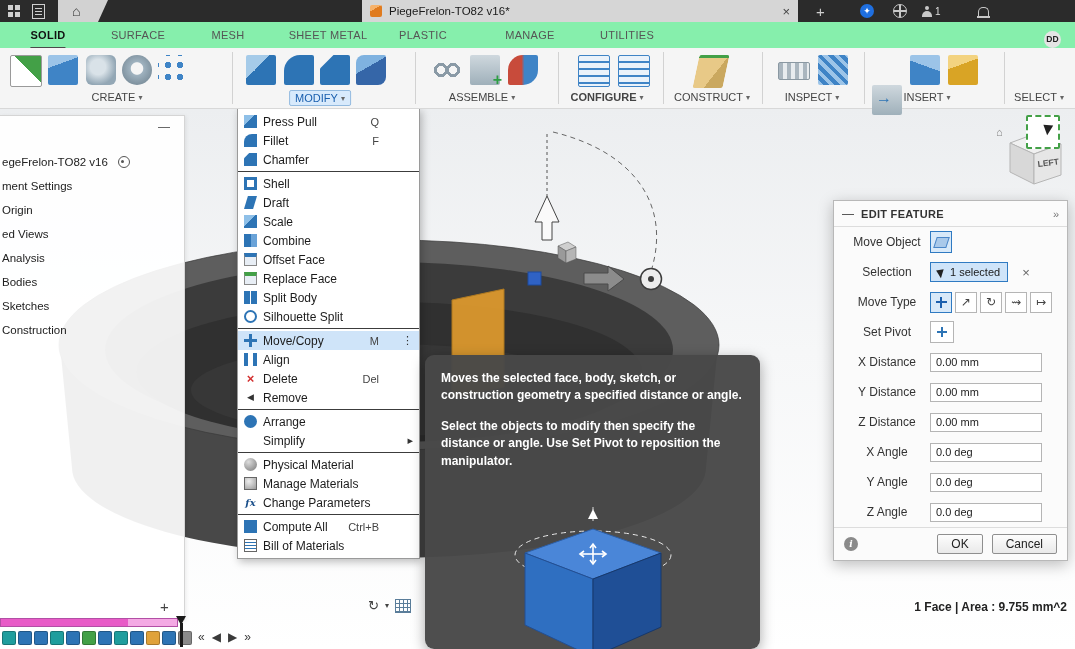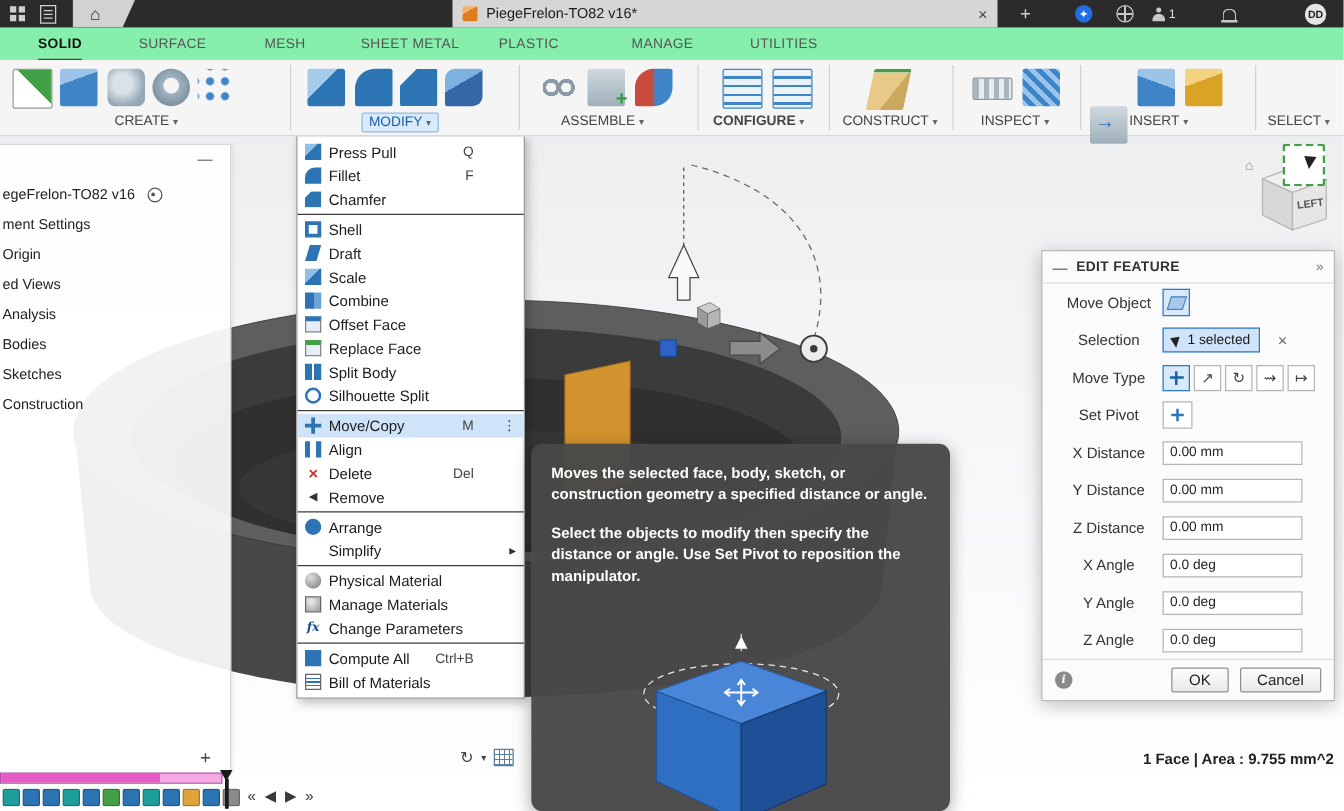--- a/index.html
+++ b/index.html
@@ -89,21 +89,21 @@
     background:linear-gradient(180deg,#eceef0 0%,#f6f7f8 45%,#ffffff 100%);z-index:1;}
   #scene{position:absolute;left:0;top:0;width:1075px;height:649px;pointer-events:none;z-index:1;}
   .viewcube{position:absolute;left:988px;top:120px;width:84px;height:78px;z-index:2;}
 
   
   .browser{position:absolute;left:0;top:115px;width:185px;height:505px;background:rgba(255,255,255,.92);
     border:1px solid #d5d5d5;border-left:none;box-shadow:1px 1px 4px rgba(0,0,0,.08);z-index:3;box-sizing:border-box;}
   .br-head{height:22px;display:flex;align-items:center;}
   .br-collapse{margin-left:auto;margin-right:14px;color:#555;font-size:12px;}
   .br-items{padding-top:12px;}
-  .br-row{height:24px;display:flex;font-size:11.5px;color:#222;padding-left:2px;}
+  .br-row{height:24px;display:flex;align-items:center;font-size:11.5px;color:#222;padding-left:2px;}
   .activate-ic{width:10px;height:10px;border:1px solid #555;border-radius:50%;margin-left:10px;position:relative;}
   .activate-ic::after{content:"";position:absolute;left:2.5px;top:2.5px;width:3px;height:3px;border-radius:50%;background:#555;}
   .br-plus{position:absolute;left:160px;top:482px;color:#444;font-size:15px;}
 
   
   .menu{position:absolute;left:237px;top:108px;width:183px;background:#fff;border:1px solid #9a9a9a;
     box-shadow:2px 3px 8px rgba(0,0,0,.25);padding:3px 0;z-index:9;box-sizing:border-box;}
   .mrow{height:19px;display:flex;align-items:center;padding:0 40px 0 4px;position:relative;}
   .mrow.hl{background:#cfe4f9;}
   .mi{width:13px;height:13px;margin:0 6px 0 2px;flex:none;display:flex;align-items:center;justify-content:center;
@@ -263,21 +263,21 @@
     <div class="tb-item" style="left:893px;">
         <span class="globe-ic"></span>
       </div>
     <div class="tb-item" style="left:922px;">
       <span class="person-ic"></span>
       <span class="badge-count">1</span>
     </div>
     <div class="tb-item" style="left:978px;">
         <span class="bell-ic"></span>
       </div>
-    <div class="tb-item" style="left:1044px;">
+    <div class="tb-item" style="left:1044px;margin-top:28px;">
       <span class="avatar">DD</span>
     </div>
   </div>
 
   <div class="ribbonbar">
     <span class="rtab active" style="left:48px;">SOLID</span>
     <span class="rtab" style="left:138px;">SURFACE</span>
     <span class="rtab" style="left:228px;">MESH</span>
     <span class="rtab" style="left:328px;">SHEET METAL</span>
     <span class="rtab" style="left:423px;">PLASTIC</span>

